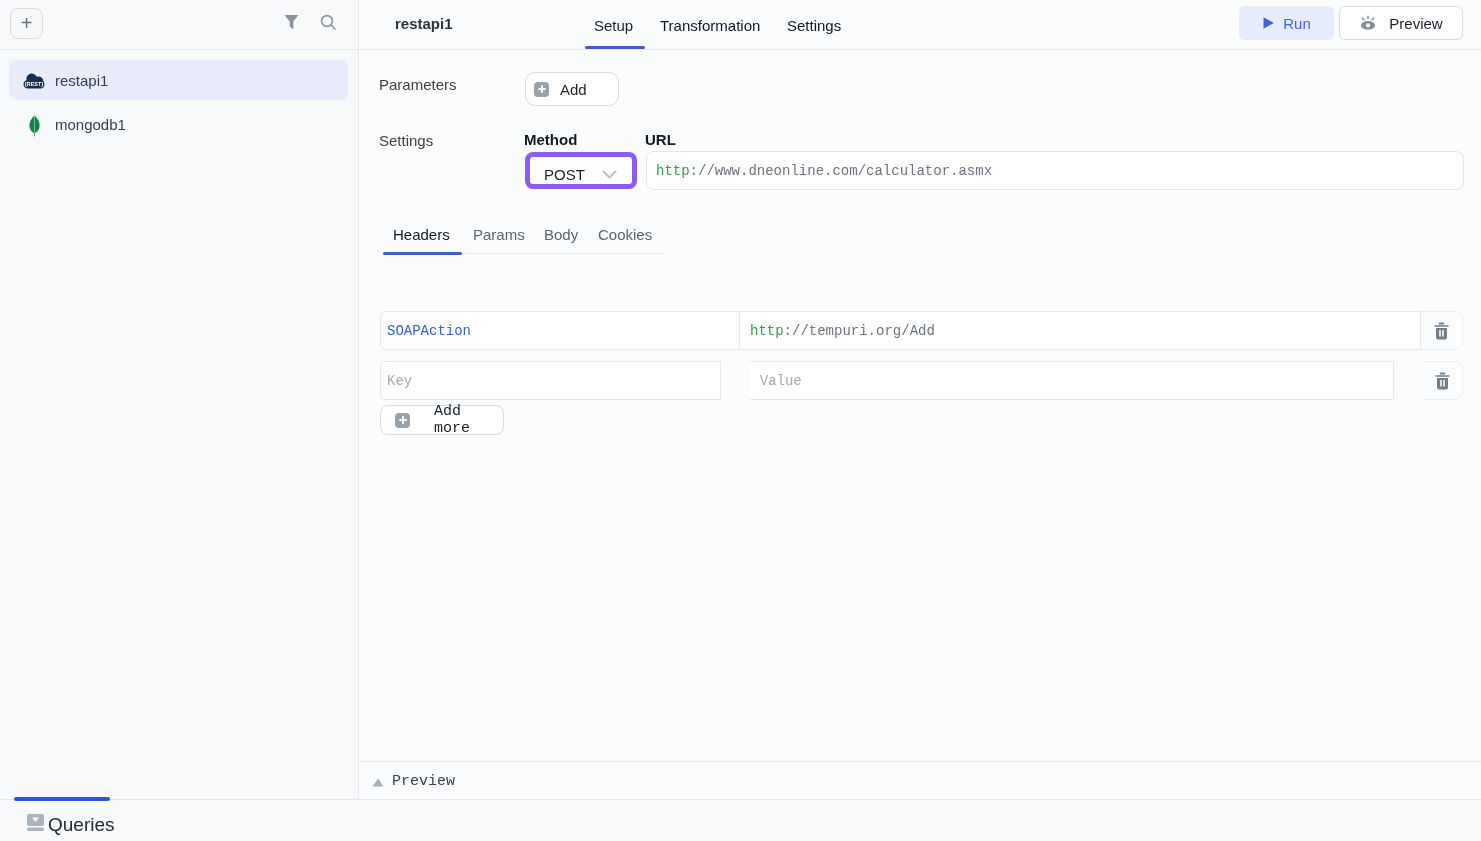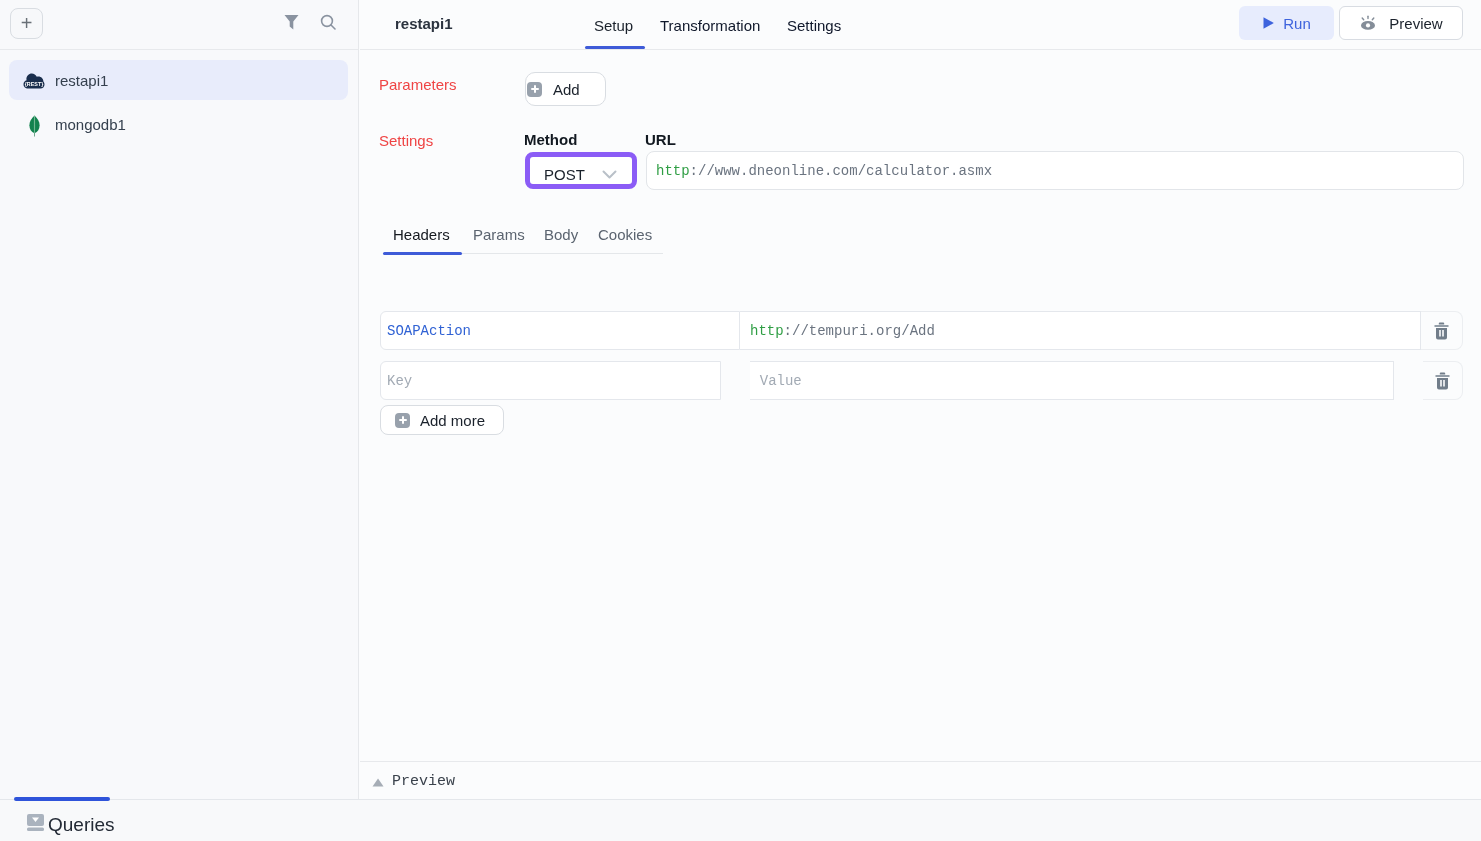--- a/index.html
+++ b/index.html
@@ -21,21 +21,21 @@
   .tab1 { position:absolute; top:17px; font-size:15px; color:#0f172a; }
   #tab-setup { left:234px; color:#1a212b; font-weight:500; }
   #setup-underline { position:absolute; left:225px; top:46px; width:60px; height:3px; background:#3e5bd8; border-radius:2px; }
   #runbtn { position:absolute; left:879px; top:6px; width:95px; height:34px; background:#e7ecfd; border-radius:6px; display:flex; align-items:center; justify-content:center; }
   #runbtn span { color:#3e63dd; font-size:15px; font-weight:500; margin-left:8px; }
   #prevbtn { position:absolute; left:979px; top:6px; width:124px; height:34px; background:#fff; border:1px solid #d8dce2; border-radius:6px; display:flex; align-items:center; justify-content:center; }
   #prevbtn span { color:#1b222c; font-size:15px; font-weight:500; margin-left:12px; }
 
   
   #main { position:absolute; left:360px; top:51px; width:1121px; height:710px; background:#fbfcfd; }
-  .rowlabel { position:absolute; left:19px; font-size:15px; color:#ef4444; }
+  .rowlabel { position:absolute; left:19px; font-size:15px; color:#404040; }
   .fieldlabel { font-size:15px; font-weight:600; color:#121921; }
   .btn-white { position:absolute; background:#fff; border:1px solid #d9dde2; border-radius:10px; display:flex; align-items:center; }
   .plus-ico { width:15px; height:15px; background:#98a1ac; border-radius:4px; position:relative; flex:none; }
   .plus-ico::before { content:""; position:absolute; left:3.5px; top:6.5px; width:8px; height:2px; background:#fff; border-radius:1px; }
   .plus-ico::after { content:""; position:absolute; left:6.5px; top:3.5px; width:2px; height:8px; background:#fff; border-radius:1px; }
   #postsel { position:absolute; left:165px; top:101px; width:112px; height:37px; background:#fff; border:5px solid #8b5cf6; border-radius:8px; }
   #postsel .txt { position:absolute; left:14px; top:9px; font-size:15px; color:#1a212b; }
   #urlinput { position:absolute; left:286px; top:100px; width:818px; height:39px; background:#fff; border:1px solid #e2e5e9; border-radius:8px; }
   #urlinput .txt { position:absolute; left:9px; top:11px; font-size:14px; }
 
@@ -116,21 +116,21 @@
       <line x1="9" y1="3.6" x2="9" y2="1.2" stroke="#848d98" stroke-width="1.4" stroke-linecap="round"></line>
       <line x1="4.7" y1="4.8" x2="3.2" y2="3" stroke="#848d98" stroke-width="1.4" stroke-linecap="round"></line>
       <line x1="13.3" y1="4.8" x2="14.8" y2="3" stroke="#848d98" stroke-width="1.4" stroke-linecap="round"></line>
     </svg>
     <span>Preview</span>
   </div>
 </div>
 
 <div id="main">
   <div class="rowlabel" style="top:25px;">Parameters</div>
-  <div class="btn-white" style="left:165px; top:21px; width:81px; height:34px; padding-left:1px;">
+  <div class="btn-white" style="left:165px; top:21px; width:94px; height:34px; padding-left:8px;">
     <div class="plus-ico"></div>
     <span style="font-size:15px; color:#1a212b; margin-left:11px;">Add</span>
   </div>
 
   <div class="rowlabel" style="top:81px;">Settings</div>
   <div class="fieldlabel" style="position:absolute; left:164px; top:80px;">Method</div>
   <div class="fieldlabel" style="position:absolute; left:285px; top:80px;">URL</div>
 
   <div id="postsel">
     <div class="txt">POST</div>
@@ -176,21 +176,21 @@
       <svg width="15" height="18" viewBox="0 0 15 18">
           <path d="M5.8 0.5 h3.4 a1 1 0 0 1 1 1 v1 h-5.4 v-1 a1 1 0 0 1 1 -1 Z M0.5 3.2 h14 v1.6 h-14 Z M2 6 h11 v9.5 a2 2 0 0 1 -2 2 h-7 a2 2 0 0 1 -2 -2 Z" fill="#717d8a"></path>
           <rect x="5.2" y="8" width="1.6" height="6.5" fill="#fbfcfd"></rect>
           <rect x="8.2" y="8" width="1.6" height="6.5" fill="#fbfcfd"></rect>
         </svg>
     </div>
   </div>
 
   <div class="btn-white" style="left:20px; top:354px; width:124px; height:30px; border-radius:8px; padding-left:14px;">
     <div class="plus-ico"></div>
-    <span style="font-size:15px; color:#1a212b; margin-left:10px;">Add more</span>
+    <span style="font-size:15px; color:#1a212b; margin-left:24px;font-family:Liberation Mono, monospace;">Add more</span>
   </div>
 </div>
 
 <div id="prevrow">
   <svg style="position:absolute; left:12px; top:16px;" width="12" height="9" viewBox="0 0 12 9">
       <path d="M6 0.5 L11.5 8.5 H0.5 Z" fill="#a6adb6"></path>
     </svg>
   <div class="mono" style="position:absolute; left:32px; top:11px; font-size:15px; color:#3a424c;">Preview</div>
 </div>
 

